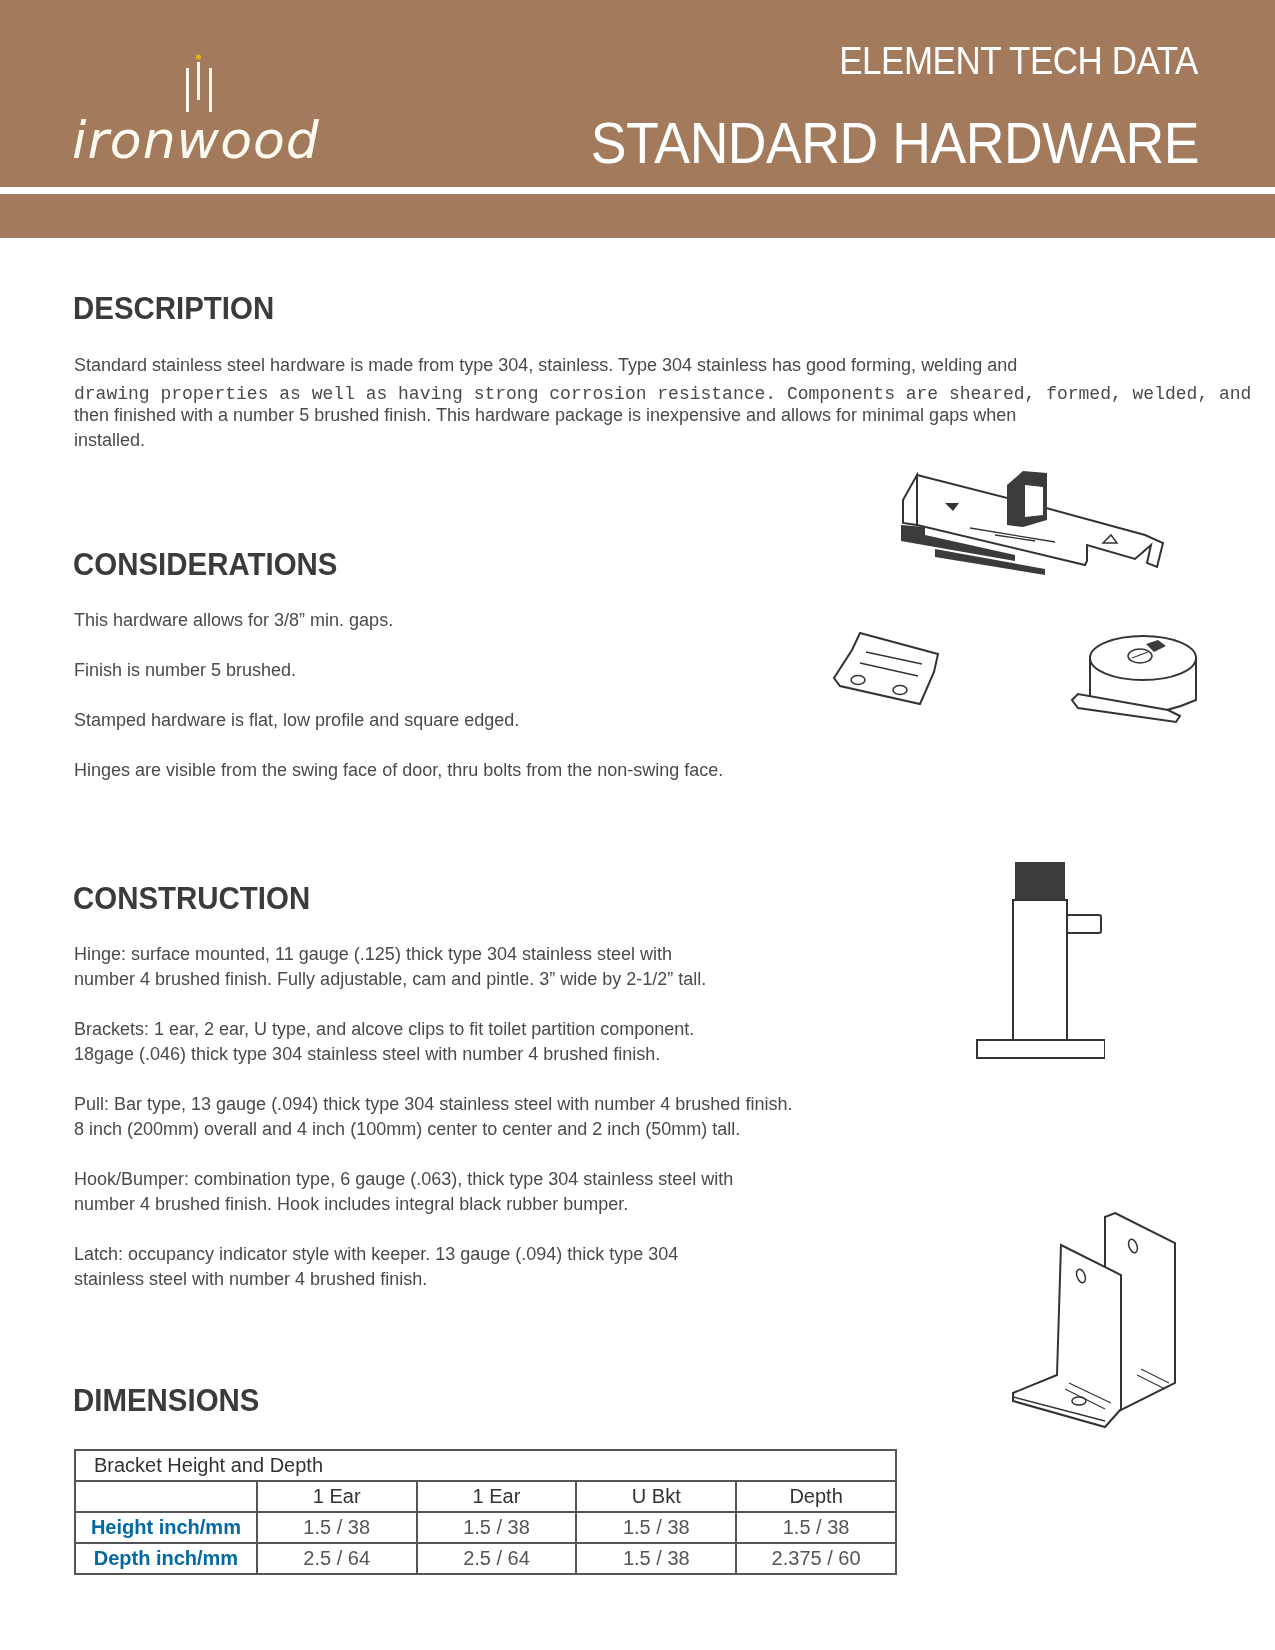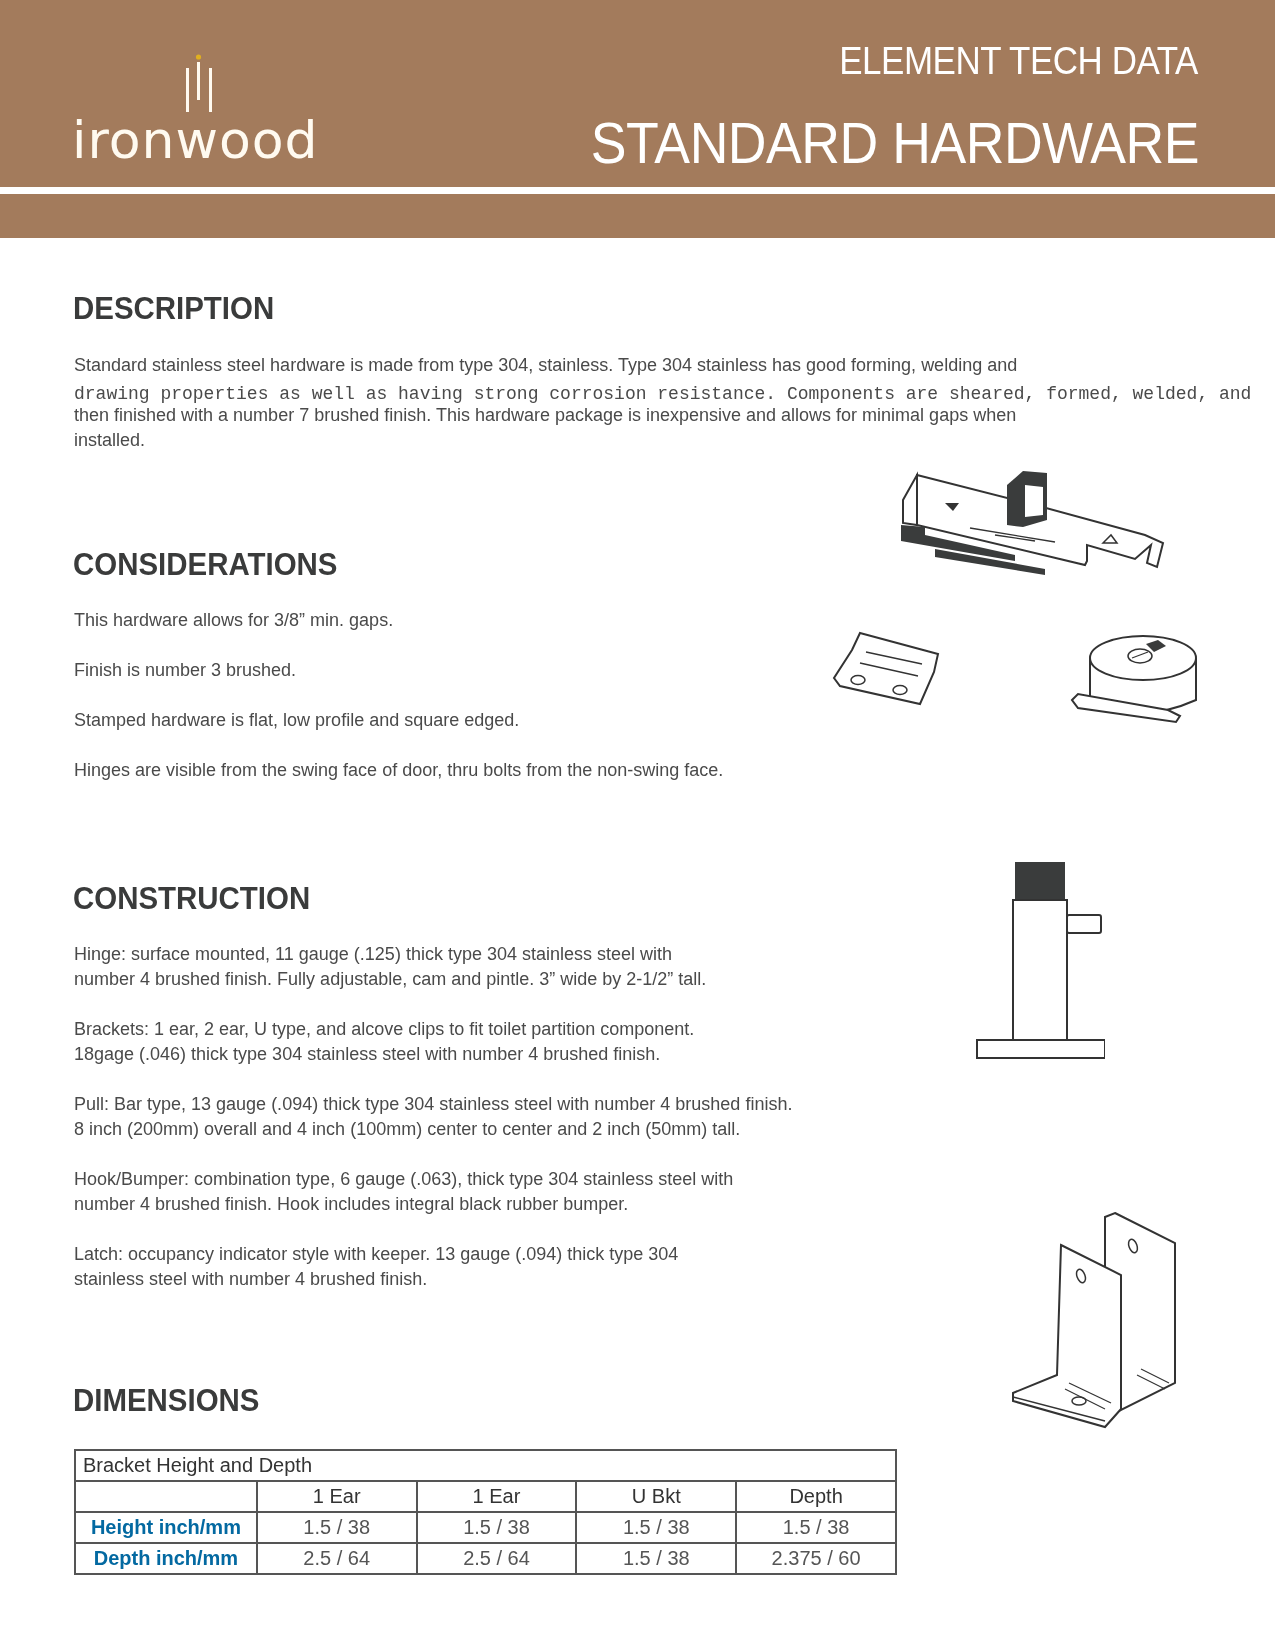--- a/index.html
+++ b/index.html
@@ -6,33 +6,33 @@
   html, body { width:1275px; height:1650px; background:#ffffff; overflow:hidden; }
   body { position:relative; font-family:"Liberation Sans", sans-serif; color:#444; }
 
   .header-top { position:absolute; left:0; top:0; width:1275px; height:187px; background:#a37b5c; }
   .header-stripe { position:absolute; left:0; top:187px; width:1275px; height:7px; background:#ffffff; }
   .header-bottom { position:absolute; left:0; top:194px; width:1275px; height:44px; background:#a37b5c; }
 
   .logo { position:absolute; left:72px; top:52px; width:260px; height:120px; }
   .logo-mark { position:absolute; left:108px; top:0; width:40px; height:64px; }
   .logo-text { position:absolute; left:0; top:62px; font-family:"DejaVu Sans", sans-serif; font-weight:200; font-size:52px; color:#fffaf0; letter-spacing:1px; line-height:1; }
-  .logo-text { font-weight:normal; -webkit-text-stroke:0; }
+  .logo-text { font-weight:normal;font-style:italic; -webkit-text-stroke:0; }
 
   .kicker { position:absolute; right:77px; top:40px; font-family:"Liberation Sans", sans-serif; font-size:38px; color:#ffffff; letter-spacing:-0.5px; transform:scaleX(0.92); transform-origin:right center; }
   .title { position:absolute; right:76px; top:110px; font-family:"Liberation Sans", sans-serif; font-size:57px; color:#ffffff; letter-spacing:-0.5px; transform:scaleX(0.94); transform-origin:right center; }
 
   .h2 { position:absolute; left:73px; font-family:"Liberation Sans", sans-serif; font-weight:bold; font-size:32px; color:#3a3b3b; letter-spacing:0px; transform:scaleX(0.92); transform-origin:left center; }
   .line { position:absolute; left:74px; font-family:"Liberation Sans", sans-serif; font-size:18px; color:#4a4a4a; white-space:nowrap; }
 
   .illus { position:absolute; }
 
   table.dims { position:absolute; left:74px; top:1449px; width:823px; border-collapse:collapse; font-family:"Liberation Sans", sans-serif; }
   table.dims td, table.dims th { border:2px solid #555; height:31px; font-size:20px; }
-  table.dims .caption-cell { text-align:left; padding-left:7px; font-weight:normal; color:#333; }
+  table.dims .caption-cell { text-align:left; padding-left:18px; font-weight:normal; color:#333; }
   table.dims th.col { font-weight:normal; color:#333; text-align:center; width:160px; }
   table.dims th.row { font-weight:bold; color:#0369a1; text-align:center; width:182px; }
   table.dims td.val { text-align:center; color:#555; }
 </style>
 </head>
 <body>
 
 <div class="header-top"></div>
 <div class="header-stripe"></div>
 <div class="header-bottom"></div>
@@ -46,26 +46,26 @@
   </svg>
   <div class="logo-text">ironwood</div>
 </div>
 
 <div class="kicker">ELEMENT TECH DATA</div>
 <div class="title">STANDARD HARDWARE</div>
 
 <div class="h2" style="top:290px;">DESCRIPTION</div>
 <div class="line" style="top:355px;">Standard stainless steel hardware is made from type 304, stainless.  Type 304 stainless has good forming, welding and</div>
 <div class="line" style="top:384px;font-family:Liberation Mono, monospace;">drawing properties as well as having strong corrosion resistance.  Components are sheared, formed, welded, and</div>
-<div class="line" style="top:405px;">then finished with a number 7 brushed finish. This hardware package is inexpensive and allows for minimal gaps when</div>
+<div class="line" style="top:405px;">then finished with a number 5 brushed finish. This hardware package is inexpensive and allows for minimal gaps when</div>
 <div class="line" style="top:430px;">installed.</div>
 
 <div class="h2" style="top:546px;">CONSIDERATIONS</div>
 <div class="line" style="top:610px;">This hardware allows for 3/8” min. gaps.</div>
-<div class="line" style="top:660px;">Finish is number 3 brushed.</div>
+<div class="line" style="top:660px;">Finish is number 5 brushed.</div>
 <div class="line" style="top:710px;">Stamped hardware is flat, low profile and square edged.</div>
 <div class="line" style="top:760px;">Hinges are visible from the swing face of door, thru bolts from the non-swing face.</div>
 
 <div class="h2" style="top:880px;">CONSTRUCTION</div>
 <div class="line" style="top:944px;">Hinge: surface mounted, 11 gauge (.125) thick type 304 stainless steel with</div>
 <div class="line" style="top:969px;">number 4 brushed finish. Fully adjustable, cam and pintle. 3” wide by 2-1/2” tall.</div>
 <div class="line" style="top:1019px;">Brackets: 1 ear, 2 ear, U type, and alcove clips to fit toilet partition component.</div>
 <div class="line" style="top:1044px;">18gage (.046) thick type 304 stainless steel with number 4 brushed finish.</div>
 <div class="line" style="top:1094px;">Pull: Bar type, 13 gauge (.094) thick type 304 stainless steel with number 4 brushed finish.</div>
 <div class="line" style="top:1119px;">8 inch (200mm) overall and 4 inch (100mm) center to center and 2 inch (50mm) tall.</div>

